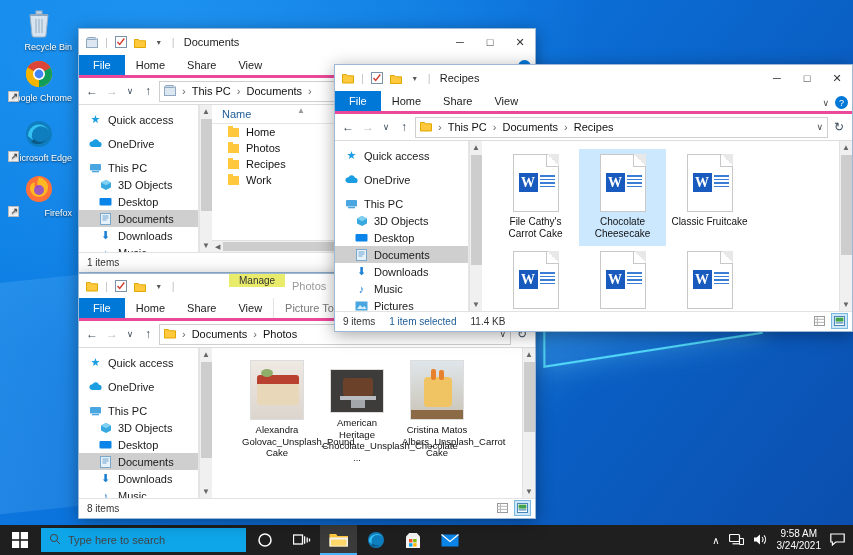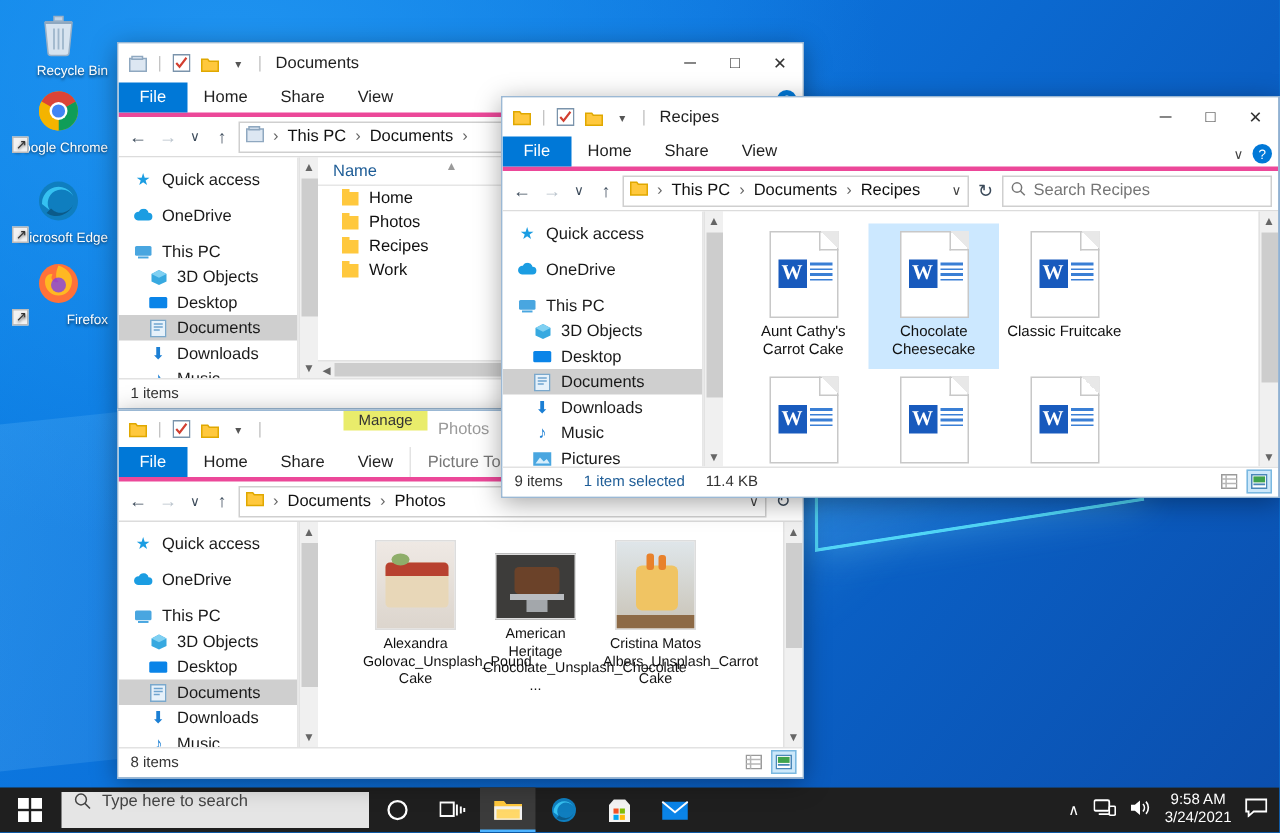--- a/index.html
+++ b/index.html
@@ -165,21 +165,21 @@
   .ptile .pimg { width: 54px; height: 60px; margin: 0 auto; border: 1px solid #ddd; overflow:hidden; position:relative; }
   .ptile .plabel { font-size: 9.5px; line-height: 11.5px; margin-top: 4px; color:#111; }
 
   
   #taskbar {
     position: absolute; left: 0; bottom: 0; width: 853px; height: 30px;
     background: #1f1f1f; display: flex; align-items: center; color: #fff; font-size: 11px;
   }
   #startbtn { width: 40px; height: 30px; display:flex; align-items:center; justify-content:center; }
   #tb-search {
-    width: 205px; height: 24px; background: #e5e5e5; color:#444; display:flex; align-items:flex-start;
+    width: 205px; height: 24px; background: #0ea5e9; color:#444; display:flex; align-items:center;
     gap: 7px; padding-left: 8px; font-size: 11px; margin-left: 1px;
   }
   .tbicon { width: 37px; height: 30px; display:flex; align-items:center; justify-content:center; }
   .tbicon.active { background: #3b3b3b; border-bottom: 2px solid #4cb3ff; }
   #tray { margin-left: auto; display:flex; align-items:center; gap: 9px; padding-right: 8px; color:#fff; }
   #clock { text-align: center; font-size: 10px; line-height: 12px; }
 </style>
 </head>
 <body>
 
@@ -649,29 +649,20 @@
       </span>
       <span class="crumb-sep">›</span>
       <span>This PC</span>
       <span class="crumb-sep">›</span>
       <span>Documents</span>
       <span class="crumb-sep">›</span>
       <span class="cpath">Recipes</span>
       <span style="font-size:9px;color:#444;">∨</span>
     </div>
     <span class="refresh">↻</span>
-    <div class="searchbox">
-      <span>
-        <svg width="10" height="10" viewBox="0 0 10 10">
-            <circle cx="4" cy="4" r="3.1" fill="none" stroke="#767676"></circle>
-            <path d="M6.3 6.3 L9.2 9.2" stroke="#767676"></path>
-          </svg>
-      </span>
-      <span>Search Recipes</span>
-    </div>
   </div>
 
   <div class="body-area">
     <div class="navpane" style="width:134px;">
       <div class="navitem">
         <span class="ni" style="color:#1b9de2;font-size:11px;">★</span>
         <span>Quick access</span>
       </div>
       <div class="navspace"></div>
       <div class="navitem">
@@ -750,21 +741,21 @@
           <div class="doc-ico">
             <div class="fold"></div>
               <div class="wbox">W</div>
             <div class="lines">
                 <i></i>
                 <i></i>
                 <i></i>
                 <i></i>
               </div>
           </div>
-          <div class="tlabel">Aunt Cathy's Carrot Cake</div>
+          <div class="tlabel">File Cathy's Carrot Cake</div>
         </div>
         <div class="tile selected">
           <div class="doc-ico">
             <div class="fold"></div>
               <div class="wbox">W</div>
             <div class="lines">
                 <i></i>
                 <i></i>
                 <i></i>
                 <i></i>

